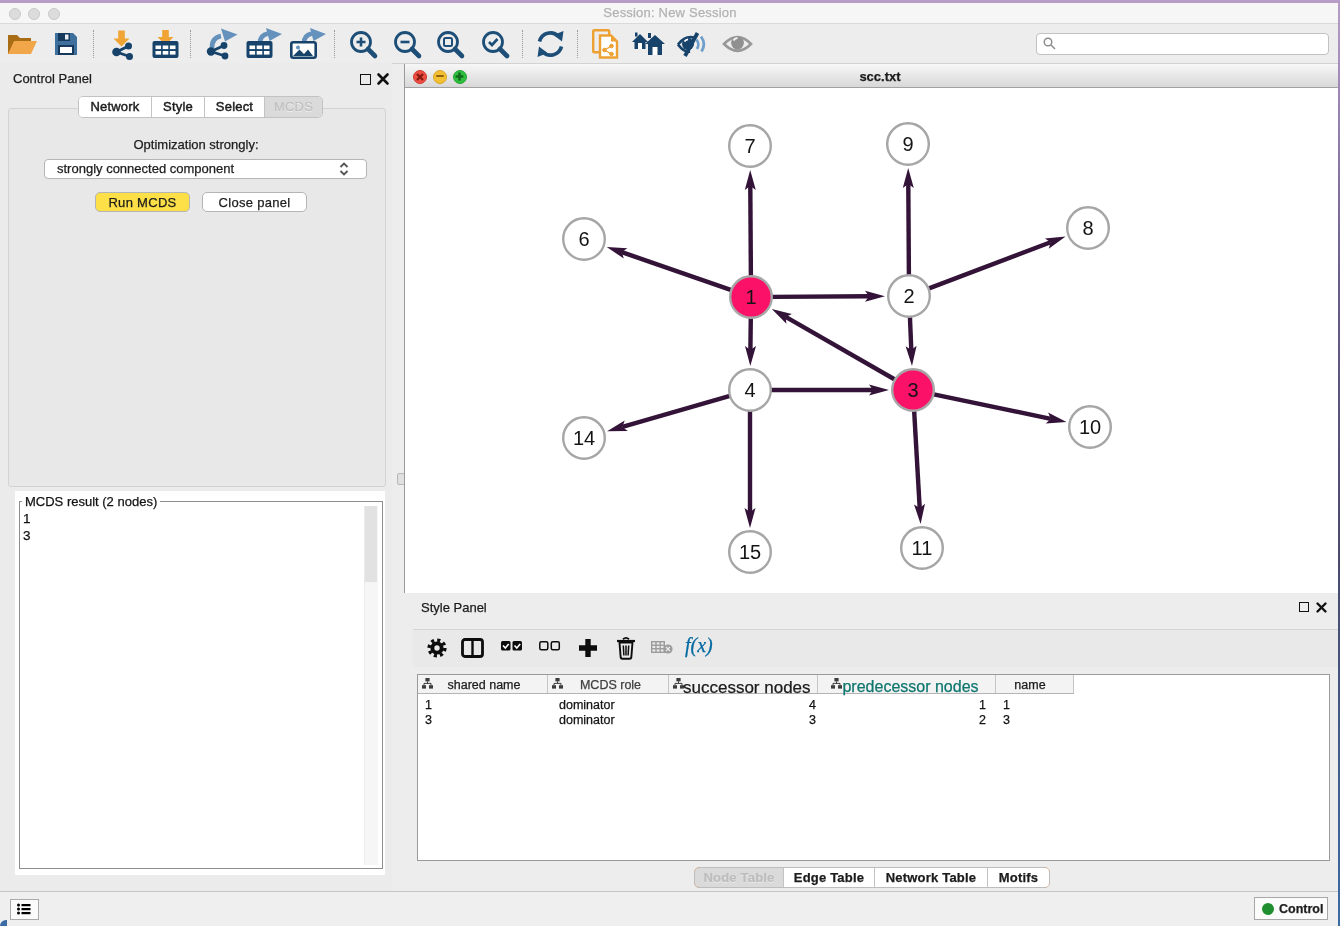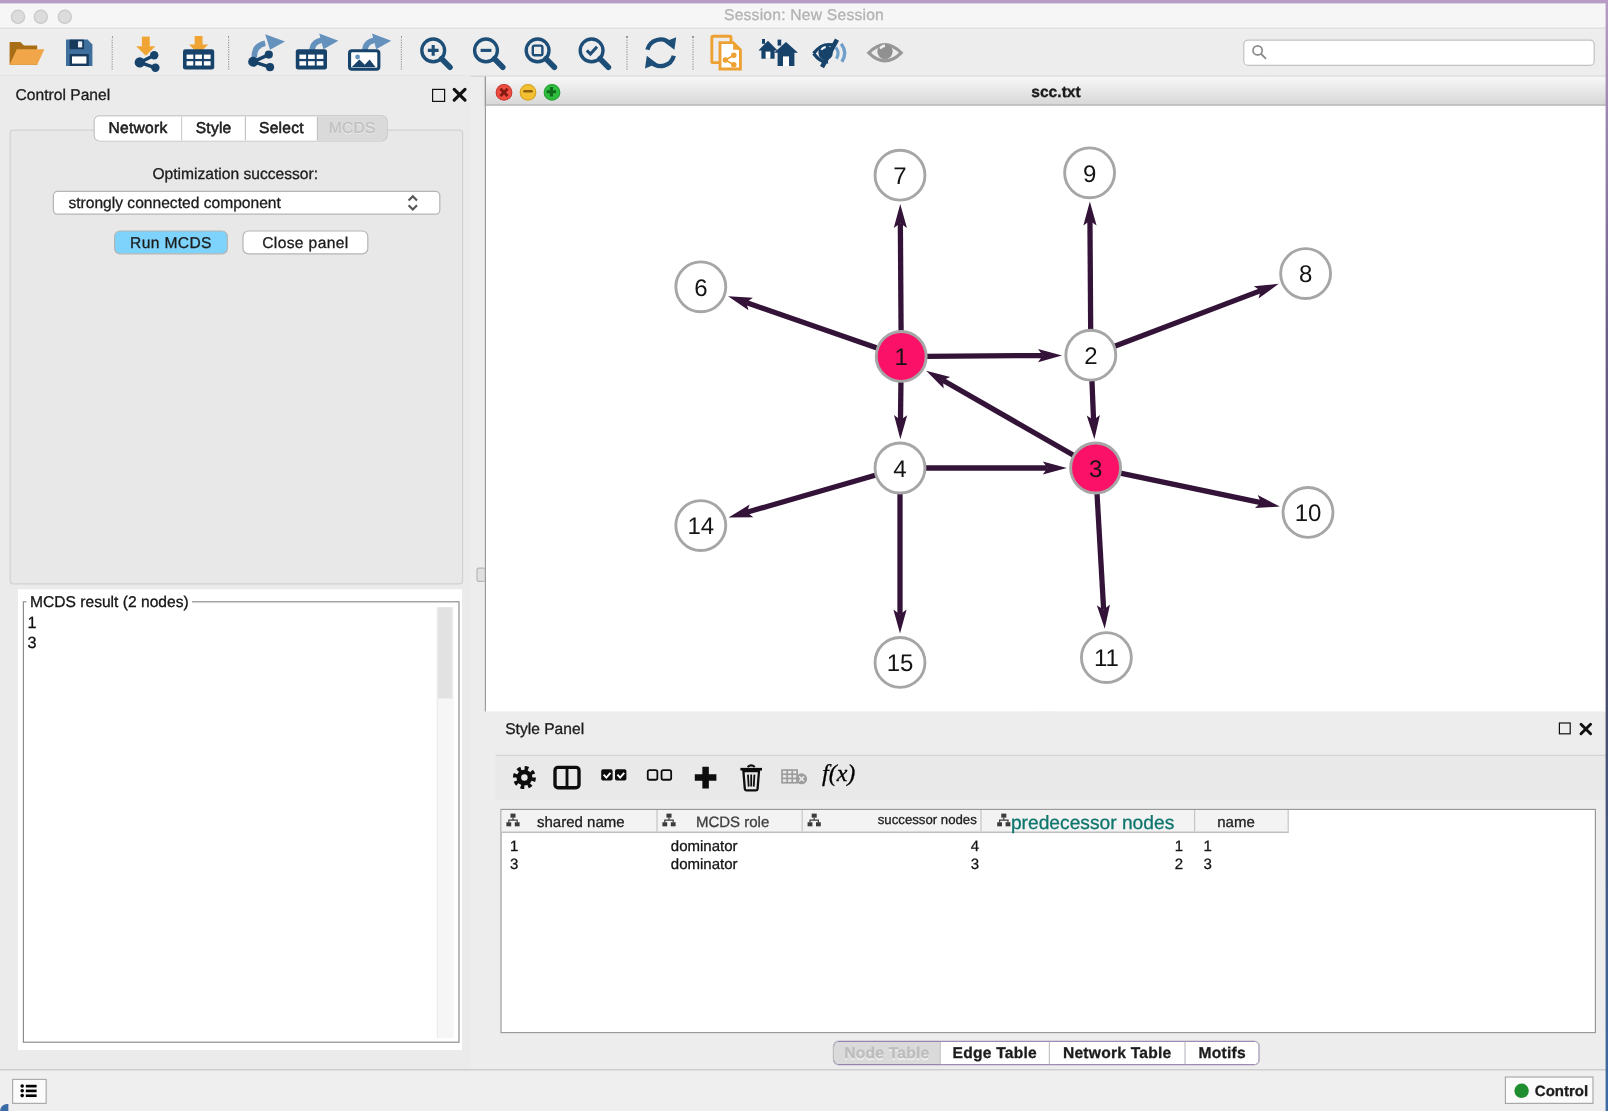--- a/index.html
+++ b/index.html
@@ -164,29 +164,29 @@
 <div class="abs" style="left:360px;top:74px;width:9px;height:9px;border:1.5px solid #111"></div>
 <svg class="abs" style="left:377px;top:73px" width="12" height="12">
     <path d="M1.5,1.5 L10.5,10.5 M10.5,1.5 L1.5,10.5" stroke="#111" stroke-width="2.6" stroke-linecap="round"></path>
   </svg>
 
 <div class="abs" style="left:8px;top:108px;width:376px;height:377px;background:#e8e8e8;border:1px solid #d2d2d2;border-radius:3px"></div>
 
 <div class="abs" style="left:78px;top:96px;height:20px;border:1px solid #c2c2c2;border-radius:5px;overflow:hidden;background:#fff">
  <span class="tseg" style="font-weight:normal;-webkit-text-stroke:0.45px;width:72px;padding:0;text-align:center">Network</span><span class="tseg" style="font-weight:normal;-webkit-text-stroke:0.45px;width:52px;padding:0;text-align:center">Style</span><span class="tseg" style="font-weight:normal;-webkit-text-stroke:0.45px;width:59px;padding:0;text-align:center">Select</span><span class="tseg" style="font-weight:normal;width:57px;padding:0;text-align:center;background:#dadada;color:#c0c0c0;border-right:none;text-shadow:0 1px 0 #f2f2f2">MCDS</span>
 </div>
-<div class="abs" style="left:0;top:137px;width:392px;text-align:center;font-size:13px;color:#1c1c1c">Optimization successor:</div>
+<div class="abs" style="left:0;top:137px;width:392px;text-align:center;font-size:13px;color:#1c1c1c">Optimization strongly:</div>
 
 <div class="abs" style="left:44px;top:159px;width:309px;height:18px;background:#fff;border:1px solid #b5b5b5;border-radius:4px;font-size:13px;color:#1c1c1c;line-height:18px;padding-left:12px;box-sizing:content-box">strongly connected component</div>
 <svg class="abs" style="left:338px;top:162px" width="12" height="14">
     <path d="M2.5,5 L6,1.5 L9.5,5" fill="none" stroke="#555" stroke-width="1.8"></path>
     <path d="M2.5,9 L6,12.5 L9.5,9" fill="none" stroke="#555" stroke-width="1.8"></path>
   </svg>
 
-<div class="abs" style="left:95px;top:192px;width:93px;height:18px;background:#7dd3fc;border:1px solid #b5b5b5;border-radius:5px;font-size:13px;color:#1c1c1c;text-align:center;line-height:19px;letter-spacing:.3px">Run MCDS</div>
+<div class="abs" style="left:95px;top:192px;width:93px;height:18px;background:#fde047;border:1px solid #b5b5b5;border-radius:5px;font-size:13px;color:#1c1c1c;text-align:center;line-height:19px;letter-spacing:.3px">Run MCDS</div>
 <div class="abs" style="left:202px;top:192px;width:103px;height:18px;background:#fff;border:1px solid #b5b5b5;border-radius:5px;font-size:13px;color:#1c1c1c;text-align:center;line-height:19px;letter-spacing:.3px">Close panel</div>
 
 <div class="abs" style="left:15px;top:491px;width:370px;height:384px;background:#fff"></div>
 <div class="abs" style="left:19px;top:501px;width:362px;height:366px;border:1px solid #8e8e8e"></div>
 <div class="abs" style="left:22px;top:494px;background:#fff;padding:0 3px;font-size:13px;color:#141414">MCDS result (2 nodes)</div>
 <div class="abs" style="left:364px;top:506px;width:13px;height:359px;background:#f6f6f6;border-left:1px solid #ebebeb"></div>
 <div class="abs" style="left:365px;top:506px;width:12px;height:76px;background:#e2e2e2"></div>
 <div class="abs" style="left:23px;top:511px;font-size:13.5px;color:#111;line-height:16.5px">1<br>3</div>
 
 <div class="abs" style="left:397px;top:473px;width:6px;height:10px;background:#e0e0e0;border:1px solid #b8b8b8;border-radius:2px"></div>
@@ -305,21 +305,21 @@
  <g stroke="#9c9c9c" fill="none" stroke-width="1.4">
       <rect x="0.7" y="0.7" width="12.6" height="10.6"></rect>
       <line x1="0.7" y1="4.2" x2="13.3" y2="4.2"></line>
       <line x1="0.7" y1="7.7" x2="13.3" y2="7.7"></line>
       <line x1="5" y1="0.7" x2="5" y2="11.3"></line>
       <line x1="9.2" y1="0.7" x2="9.2" y2="11.3"></line>
     </g>
  <circle cx="17" cy="8" r="4.6" fill="#9c9c9c"></circle>
     <path d="M15,6 l4,4 m0,-4 l-4,4" stroke="#e9e9e9" stroke-width="1.3"></path>
 </svg>
-<div class="abs" style="left:685px;top:634px;font-family:'Liberation Serif',serif;font-style:italic;font-size:20px;color:#000000">f(x)</div>
+<div class="abs" style="left:685px;top:634px;font-family:'Liberation Serif',serif;font-style:italic;font-size:20px;color:#0369a1">f(x)</div>
 
 <div class="abs" style="left:417px;top:674px;width:913px;height:187px;background:#fff;border:1px solid #9a9a9a;box-sizing:border-box"></div>
 <div class="abs" style="left:418px;top:675px;width:656px;height:18px;background:#f3f3f3;border-bottom:1px solid #b4b4b4"></div>
 <div class="abs" style="left:547px;top:675px;width:1px;height:18px;background:#c6c6c6"></div>
 <div class="abs" style="left:668px;top:675px;width:1px;height:18px;background:#c6c6c6"></div>
 <div class="abs" style="left:817px;top:675px;width:1px;height:18px;background:#c6c6c6"></div>
 <div class="abs" style="left:995px;top:675px;width:1px;height:18px;background:#c6c6c6"></div>
 <div class="abs" style="left:1073px;top:675px;width:1px;height:18px;background:#c6c6c6"></div>
 <svg class="abs hier" style="left:422px;top:678px" width="11" height="11">
     <g fill="#3c3c3c">
@@ -348,35 +348,35 @@
 <svg class="abs hier" style="left:831px;top:678px" width="11" height="11">
     <g fill="#3c3c3c">
       <rect x="3.4" y="0" width="4.2" height="3.4"></rect>
       <rect x="0" y="7.2" width="4" height="3.4"></rect>
       <rect x="7" y="7.2" width="4" height="3.4"></rect>
     </g>
     <path d="M5.5,3.4 v2 M2,7.2 v-1.8 h7 v1.8" stroke="#3c3c3c" fill="none"></path>
   </svg>
 <div class="abs" style="left:428px;top:678px;width:112px;text-align:center;font-size:12.5px;color:#1c1c1c">shared name</div>
 <div class="abs" style="left:559px;top:678px;width:103px;text-align:center;font-size:12.5px;color:#404040">MCDS role</div>
-<div class="abs" style="left:683px;top:678px;width:131px;text-align:right;font-size:11px;color:#1c1c1c">successor nodes</div>
+<div class="abs" style="left:683px;top:678px;width:131px;text-align:left;font-size:17px;color:#1c1c1c">successor nodes</div>
 <div class="abs" style="left:835px;top:678px;width:151px;text-align:center;font-size:16px;color:#0f766e">predecessor nodes</div>
 <div class="abs" style="left:995px;top:678px;width:70px;text-align:center;font-size:12.5px;color:#1c1c1c">name</div>
 <div class="abs" style="left:425px;top:698px;font-size:12.5px;color:#141414">1</div>
 <div class="abs" style="left:559px;top:698px;font-size:12.5px;color:#141414">dominator</div>
 <div class="abs" style="left:740px;top:698px;width:76px;text-align:right;font-size:12.5px;color:#141414">4</div>
 <div class="abs" style="left:900px;top:698px;width:86px;text-align:right;font-size:12.5px;color:#141414">1</div>
 <div class="abs" style="left:1003px;top:698px;font-size:12.5px;color:#141414">1</div>
 <div class="abs" style="left:425px;top:713px;font-size:12.5px;color:#141414">3</div>
 <div class="abs" style="left:559px;top:713px;font-size:12.5px;color:#141414">dominator</div>
 <div class="abs" style="left:740px;top:713px;width:76px;text-align:right;font-size:12.5px;color:#141414">3</div>
 <div class="abs" style="left:900px;top:713px;width:86px;text-align:right;font-size:12.5px;color:#141414">2</div>
 <div class="abs" style="left:1003px;top:713px;font-size:12.5px;color:#141414">3</div>
 
-<div class="abs" style="left:694px;top:867px;height:19px;border:1px solid #bdbdbd;border-radius:5px;overflow:hidden;background:#4c1d95">
+<div class="abs" style="left:694px;top:867px;height:19px;border:1px solid #bdbdbd;border-radius:5px;overflow:hidden;background:#f97316">
  <span class="tseg" style="height:19px;line-height:19px;width:88px;padding:0;text-align:center;background:#dadada;color:#bdbdbd;text-shadow:0 1px 0 #f0f0f0">Node Table</span><span class="tseg" style="height:19px;line-height:19px;width:90px;padding:0;text-align:center">Edge Table</span><span class="tseg" style="height:19px;line-height:19px;width:112px;padding:0;text-align:center">Network Table</span><span class="tseg" style="height:19px;line-height:19px;width:61px;padding:0;text-align:center;border-right:none">Motifs</span>
 </div>
 
 <div class="abs" style="left:0;top:891px;width:1340px;height:35px;background:#efefef;border-top:1px solid #c6c6c6"></div>
 <div class="abs" style="left:10px;top:899px;width:27px;height:19px;background:#fbfbfb;border:1px solid #ababab"></div>
 <svg class="abs" style="left:17px;top:903px" width="14" height="12">
  <circle cx="1.5" cy="2" r="1.5" fill="#000"></circle>
     <circle cx="1.5" cy="6" r="1.5" fill="#000"></circle>
     <circle cx="1.5" cy="10" r="1.5" fill="#000"></circle>
  <rect x="4.5" y="1" width="9" height="2.2" fill="#000"></rect>

